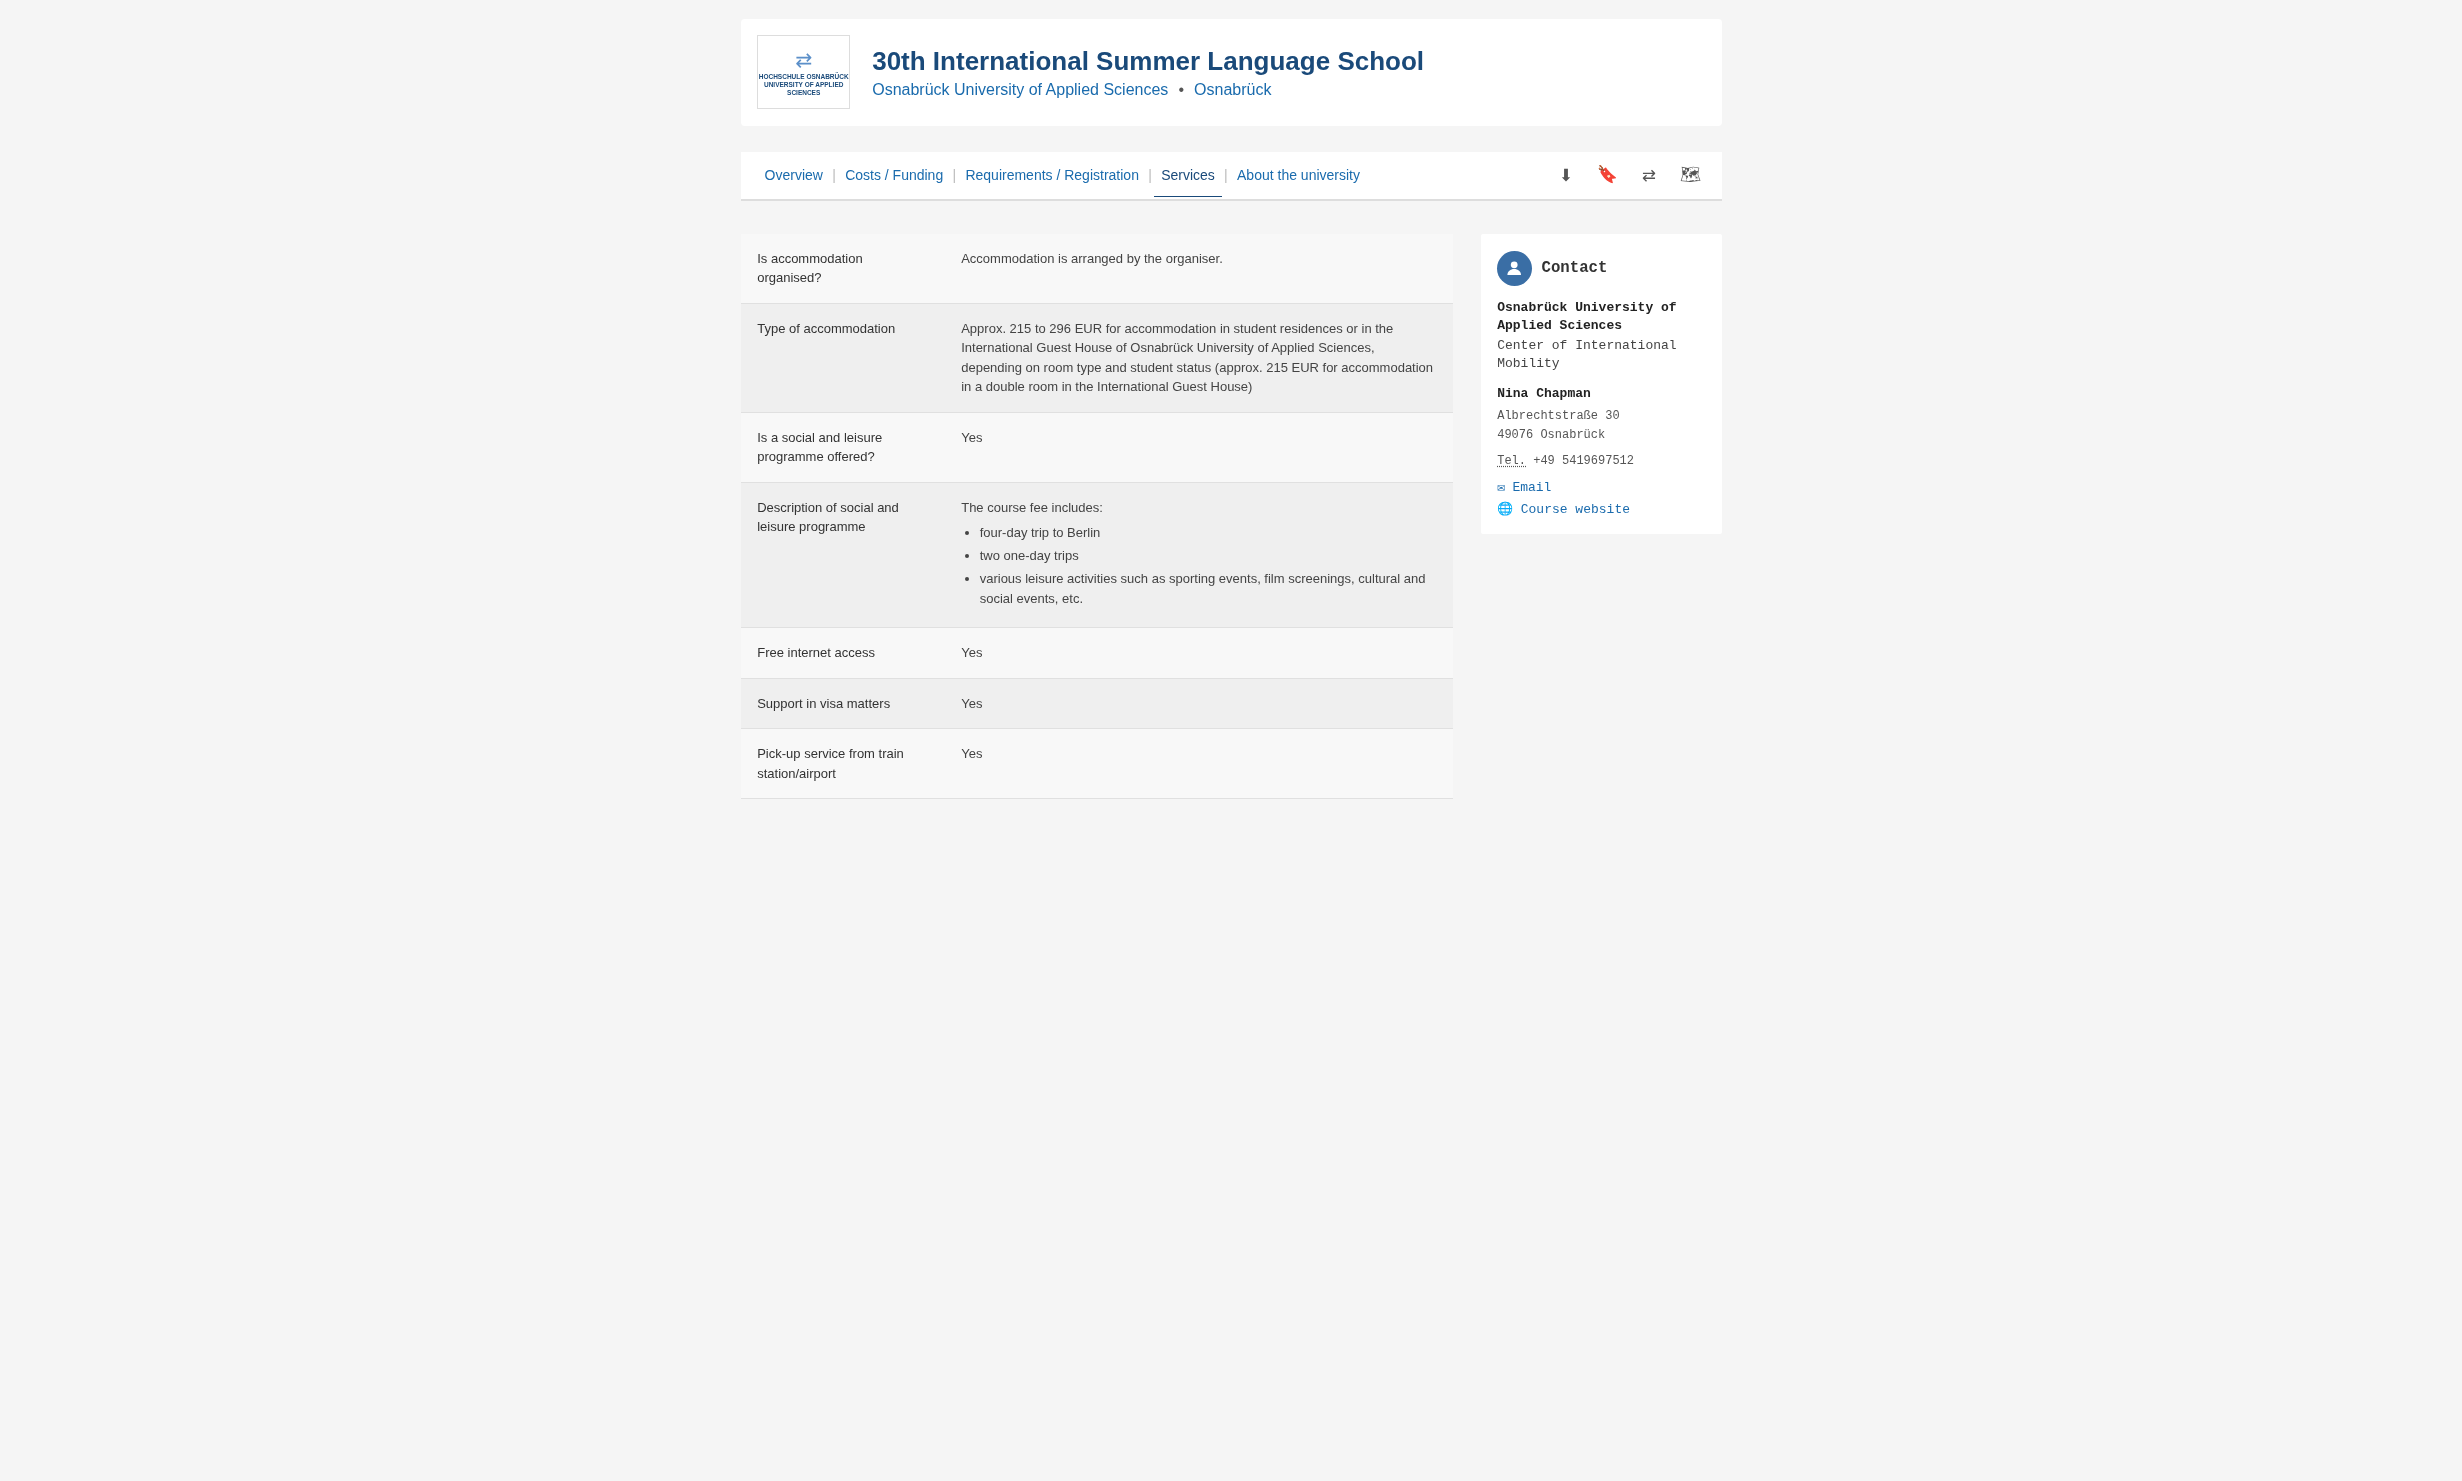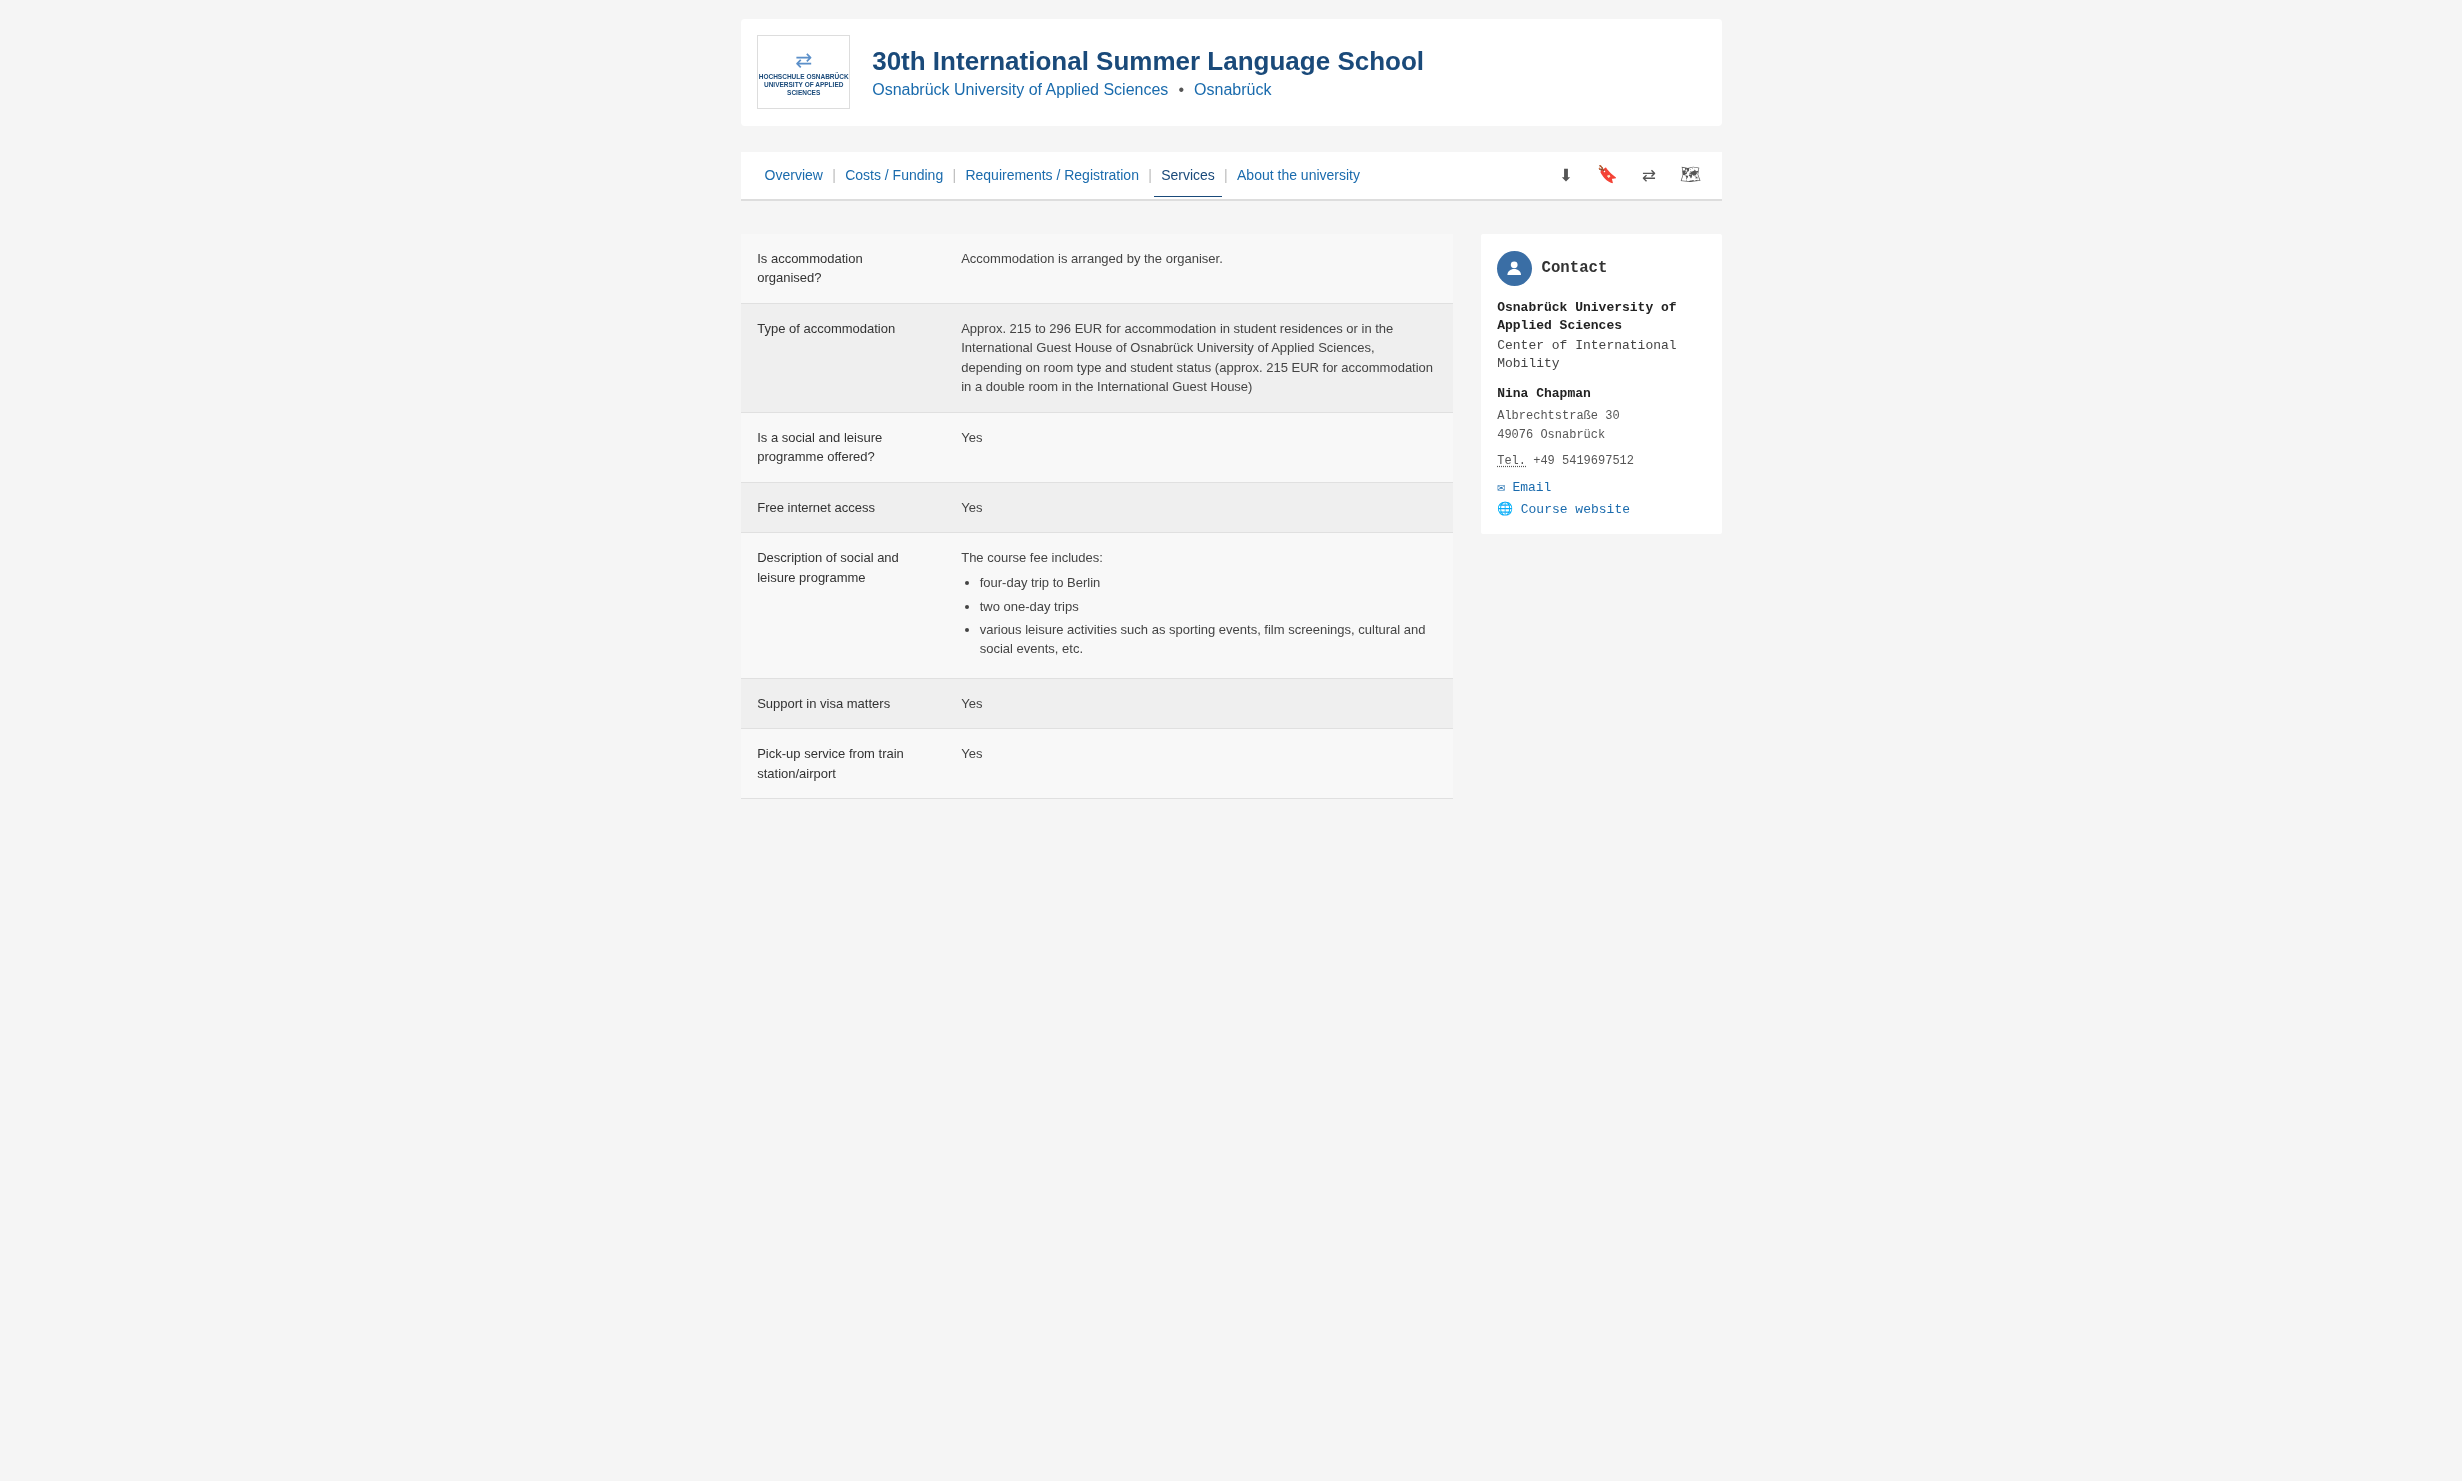--- a/index.html
+++ b/index.html
@@ -304,30 +304,30 @@
             </tr>
             <tr>
               <td>Type of accommodation</td>
               <td>Approx. 215 to 296 EUR for accommodation in student residences or in the International Guest House of Osnabrück University of Applied Sciences, depending on room type and student status (approx. 215 EUR for accommodation in a double room in the International Guest House)</td>
             </tr>
             <tr>
               <td>Is a social and leisure programme offered?</td>
               <td>Yes</td>
             </tr>
             <tr>
-              <td>Free internet access</td>
-              <td>Yes</td>
-            </tr>
-            <tr>
               <td>Description of social and leisure programme</td>
               <td><span>The course fee includes:</span><ul>
                   <li>four-day trip to Berlin</li>
                   <li>two one-day trips</li>
                   <li>various leisure activities such as sporting events, film screenings, cultural and social events, etc.</li>
                 </ul></td>
+            </tr>
+            <tr>
+              <td>Free internet access</td>
+              <td>Yes</td>
             </tr>
             <tr>
               <td>Support in visa matters</td>
               <td>Yes</td>
             </tr>
             <tr>
               <td>Pick-up service from train station/airport</td>
               <td>Yes</td>
             </tr>
           </tbody>

